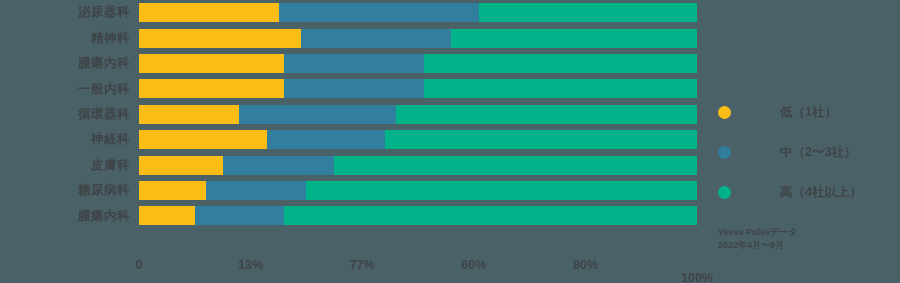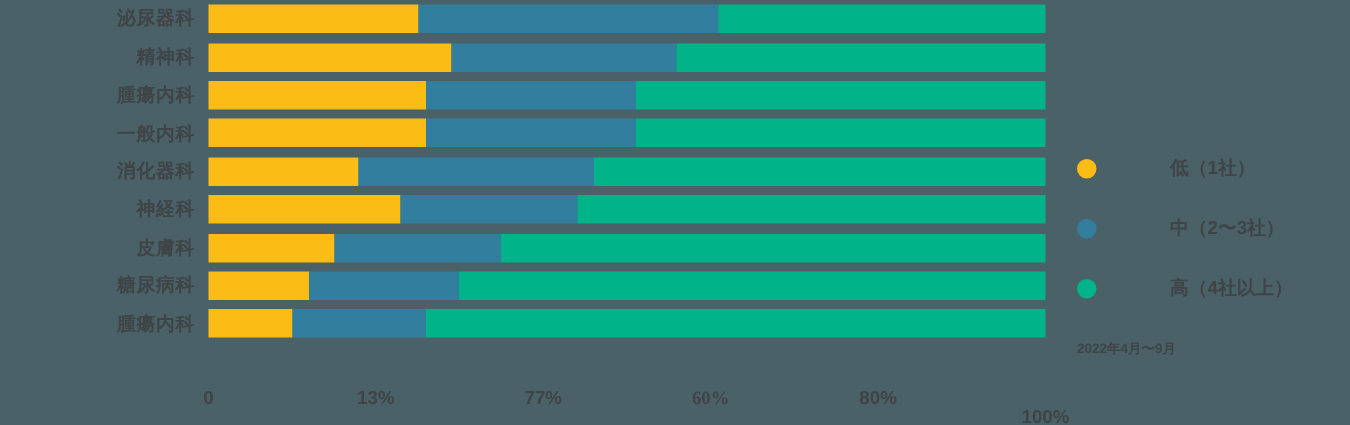--- a/index.html
+++ b/index.html
@@ -155,21 +155,21 @@
         </div>
         <div class="row">
           <div class="row-label">一般内科</div>
           <div class="bar">
             <div class="seg seg-low" style="width: 26%; background: rgb(251, 188, 21);"></div>
             <div class="seg seg-mid" style="width: 25%; background: rgb(50, 126, 158);"></div>
             <div class="seg seg-high" style="width: 49%; background: rgb(0, 179, 136);"></div>
           </div>
         </div>
         <div class="row">
-          <div class="row-label">消化器科</div>
+          <div class="row-label">循環器科</div>
           <div class="bar">
             <div class="seg seg-low" style="width: 18%; background: rgb(251, 188, 21);"></div>
             <div class="seg seg-mid" style="width: 28%; background: rgb(50, 126, 158);"></div>
             <div class="seg seg-high" style="width: 54%; background: rgb(0, 179, 136);"></div>
           </div>
         </div>
         <div class="row">
           <div class="row-label">神経科</div>
           <div class="bar">
             <div class="seg seg-low" style="width: 23%; background: rgb(251, 188, 21);"></div>
@@ -201,37 +201,38 @@
             <div class="seg seg-high" style="width: 74%; background: rgb(0, 179, 136);"></div>
           </div>
         </div>
       </div>
   </div>
 
   <div class="axis" id="axis">
       <div class="axis-tick" style="left: 0%;">0</div>
       <div class="axis-tick" style="left: 20%;">13%</div>
       <div class="axis-tick" style="left: 40%;">77%</div>
-      <div class="axis-tick" style="left: 60%; font-family: Liberation Serif, serif;">60%</div>
+      <div class="axis-tick" style="left: 60%;">60%</div>
       <div class="axis-tick" style="left: 80%;">80%</div>
       <div class="axis-tick" style="left: 100%; margin-top: 13px;">100%</div>
     </div>
 
   <div class="legend" id="legend">
       <div class="legend-item">
         <span class="legend-dot" style="background: rgb(251, 188, 21);"></span>
         <span class="legend-label">低（1社）</span>
       </div>
       <div class="legend-item">
         <span class="legend-dot" style="background: rgb(50, 126, 158);"></span>
         <span class="legend-label">中（2〜3社）</span>
       </div>
       <div class="legend-item">
         <span class="legend-dot" style="background: rgb(0, 179, 136);"></span>
         <span class="legend-label">高（4社以上）</span>
       </div>
     </div>
 
   <div class="source">
+    <div>Veeva Pulseデータ</div>
     <div>2022年4月〜9月</div>
   </div>
 
 </div>
 
 </body></html>

